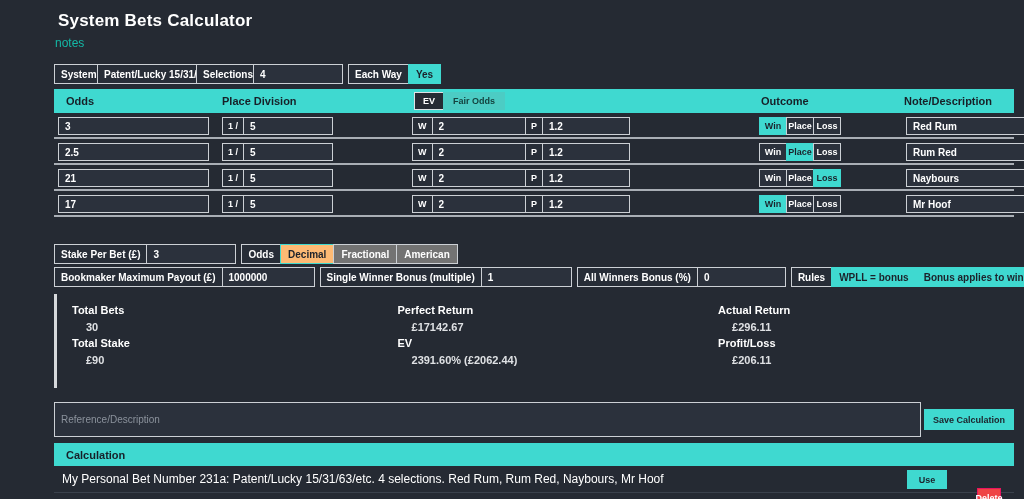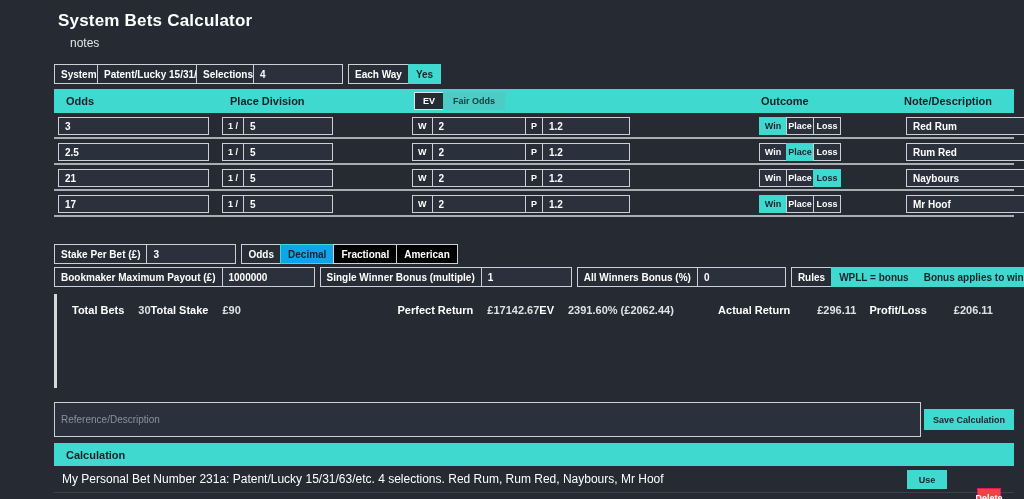--- a/index.html
+++ b/index.html
@@ -5,58 +5,58 @@
   html,body { margin:0; padding:0; background:#1e232b; }
   .page {
     position:relative; width:1024px; height:499px; background:#252a33;
     font-family:"Liberation Sans","DejaVu Sans",sans-serif; overflow:hidden;
     box-sizing:border-box;
     padding-left:44px;
   }
   .page *, .page *:before, .page *:after { box-sizing:border-box; }
 
   h1.title { margin:0; padding:10px 0 0 14px; font-size:17px; line-height:22px; font-weight:bold; color:#ffffff; letter-spacing:0.2px; }
-  .notes-link { display:inline-block; margin:4px 0 0 26px; font-size:12px; color:#e5e5e5; cursor:pointer; }
+  .notes-link { display:inline-block; margin:4px 0 0 11px; font-size:12px; color:#14b8a6; cursor:pointer; }
 
   .bar { display:flex; align-items:center; margin:0 10px; }
   .lbl {
     background:#272d37; border:1px solid #ccd0d5; color:#ffffff;
     font-weight:bold; font-size:10px; height:20px; display:flex; align-items:center;
     padding:0 6px; white-space:nowrap;
   }
   .inpt {
     background:#2b313c; border:1px solid #ccd0d5; color:#ffffff;
     font-weight:bold; font-size:10px; height:20px; padding:0 6px;
     font-family:"Liberation Sans","DejaVu Sans",sans-serif; outline:none;
   }
   .adj { margin-left:-1px; }
   .btn-teal {
     background:#3fd9d0; border:1px solid #3fd9d0; color:#1c222b;
     font-weight:bold; font-size:10px; height:20px; display:flex; align-items:center;
     justify-content:center; padding:0 7px; cursor:pointer; white-space:nowrap;
   }
   .btn-dark {
-    background:#000000; border:1px solid #ccd0d5; color:#ffffff;
+    background:#737373; border:1px solid #ccd0d5; color:#ffffff;
     font-weight:bold; font-size:10px; height:20px; display:flex; align-items:center;
     justify-content:center; padding:0 7px; cursor:pointer; white-space:nowrap;
   }
-  .fmt-btn.sel { background:#0ea5e9; border-color:#3fd9d0; color:#1c222b; }
+  .fmt-btn.sel { background:#fdba74; border-color:#3fd9d0; color:#1c222b; }
 
   
   .system-bar { margin-top:13px; }
   .dropdown { width:100px; justify-content:space-between; display:flex; cursor:pointer; }
   .chev { color:#3fd9d0; font-size:8px; margin-left:6px; }
   .w-sys { width:44px; } .w-sel { width:58px; } .sel-inp { width:90px; }
   .gap4 { margin-left:5px; }
 
   
   .bet-table { margin:5px 10px 0; }
   .thead { position:relative; height:24px; background:#3fd9d0; }
   .th { position:absolute; top:0; height:24px; display:flex; align-items:center; font-size:11px; font-weight:bold; color:#172028; }
-  .th-odds { left:12px; } .th-place { left:176px; } .th-outcome { left:707px; } .th-note { left:850px; }
+  .th-odds { left:12px; } .th-place { left:168px; } .th-outcome { left:707px; } .th-note { left:850px; }
   .ev-grp { position:absolute; left:360px; top:3px; display:flex; }
   .ev-btn { height:18px; font-size:9px; padding:0 8px; background:#262b34; border:1px solid #dfe2e5; color:#ffffff; font-weight:bold; display:flex; align-items:center; cursor:pointer; }
   .fair-btn { height:18px; font-size:9px; padding:0 9px; background:#4cccc4; border:1px solid #4cccc4; color:#14433f; font-weight:bold; display:flex; align-items:center; cursor:pointer; }
 
   .brow { position:relative; height:26px; border-bottom:2px solid #a9aeb5; background:#252a33; }
   .brow > * , .brow .grp { position:absolute; top:4px; }
   .grp { display:flex; }
   .r-inpt { height:18px; font-size:10px; }
   .odds-inp { left:4px; width:151px; }
   .place-grp { left:168px; }
@@ -71,22 +71,22 @@
 
   
   .stake-bar { margin-top:27px; }
   .bonus-bar { margin-top:3px; }
   .stake-inp { width:90px; }
   .payout-inp { width:93px; } .swb-inp { width:91px; } .awb-inp { width:89px; }
   .chip { height:20px; }
 
   
   .results { margin:7px 10px 0; border-left:3px solid #d6d9dc; padding:8px 0 0 15px; height:94px; display:flex; }
-  .rcol { display:flex; flex-direction:row; }
-  .rcol1 { width:330px; } .rcol2 { width:325px; } .rcol3 { width:300px;gap:13px; }
+  .rcol { display:flex; flex-direction:column; }
+  .rcol1 { width:330px; } .rcol2 { width:325px; } .rcol3 { width:300px; }
   .r-label { font-size:11px; font-weight:bold; color:#ffffff; line-height:17px; }
   .r-value { font-size:11px; color:#dfe1e4; line-height:16px; padding-left:14px;font-weight:bold; }
 
   
   .save-bar { margin-top:14px; }
   .ref-inp { width:935px; height:35px; font-weight:normal; }
   .ref-inp::placeholder { color:#8b929c; opacity:1; }
   .save-btn { margin-left:3px; height:21px; font-size:9px; padding:0 8px; }
 
   

